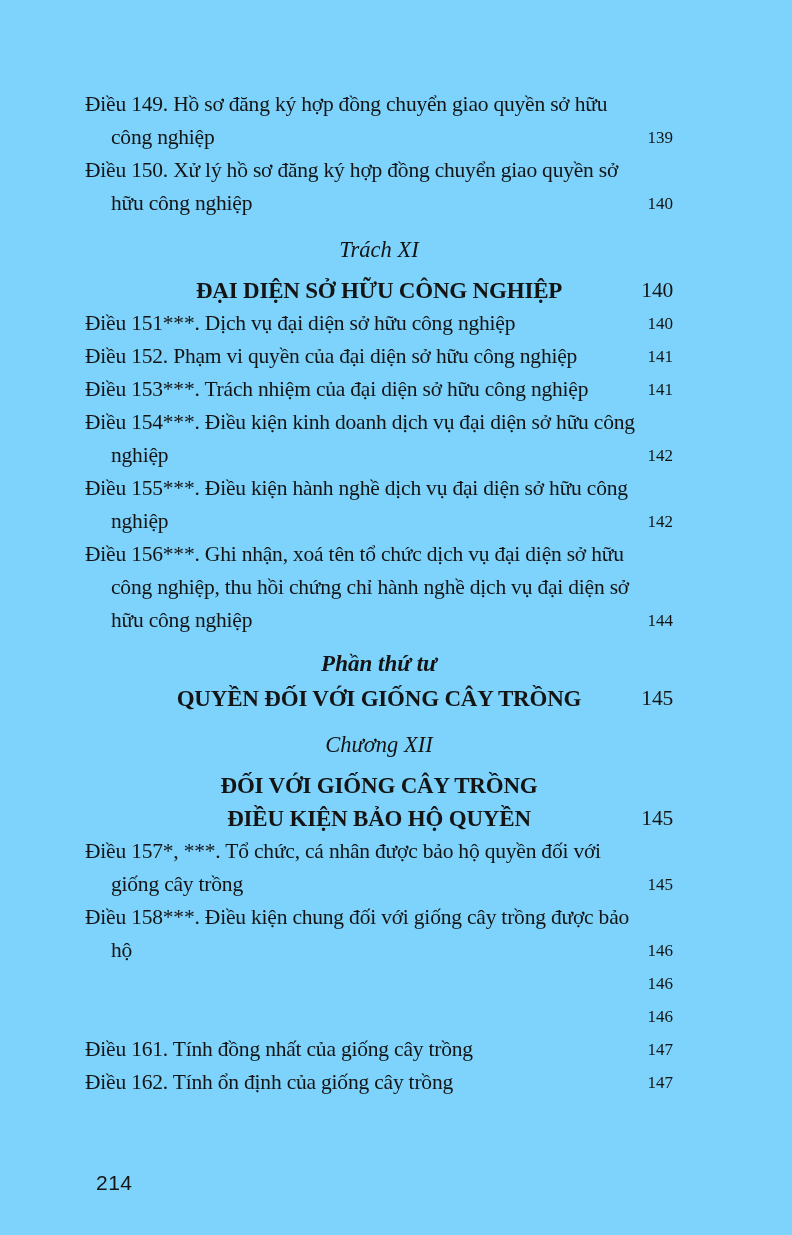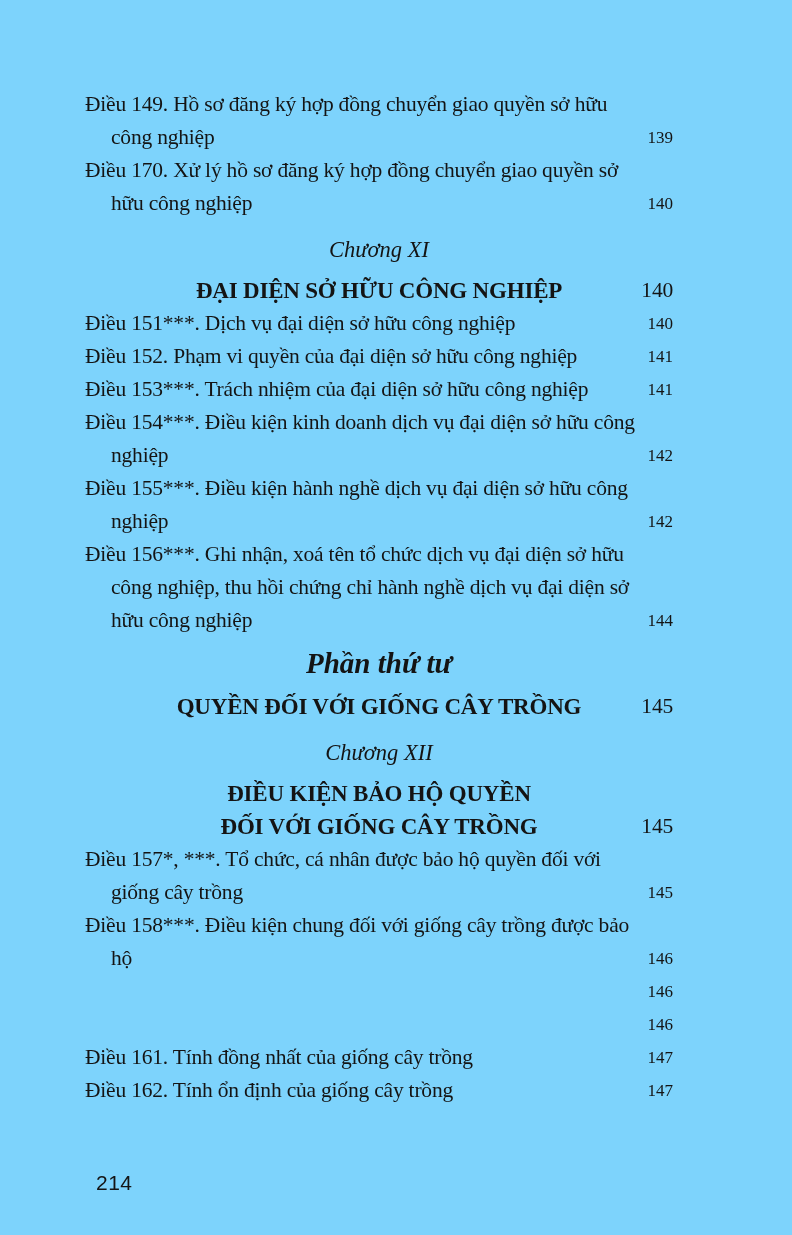--- a/index.html
+++ b/index.html
@@ -15,45 +15,45 @@
   }
   .entry.italic .txt{}
   .entry .pg{margin-left:auto;font-size:17px;line-height:33px;padding-left:8px;}
   .center-row{display:block;position:relative;text-align:center;line-height:33px;}
   .center-row .pg{
     position:absolute;right:0;bottom:0;font-weight:normal;font-style:normal;
     font-size:21.5px;line-height:33px;
   }
   .chapter-label{font-style:italic;font-size:22.5px;margin-top:13px;}
   .chapter-title{font-weight:bold;font-size:23px;margin-top:8px;letter-spacing:-0.2px;}
-  .part-label{font-style:italic;font-weight:bold;font-size:29px;margin-top:10px;text-align:center;}
-  .part-title{font-weight:bold;font-size:23px;margin-top:10px;letter-spacing:-0.2px;}
+  .part-label{font-style:italic;font-weight:bold;font-size:23px;margin-top:10px;text-align:center;}
+  .part-title{font-weight:bold;font-size:23px;margin-top:2px;letter-spacing:-0.2px;}
   .chapter-title .line{line-height:33px;}
   .folio{
     position:absolute;left:96px;top:1171px;font-size:21px;
     font-family:"Liberation Sans",sans-serif;letter-spacing:0.5px;
   }
 </style>
 </head>
 <body>
 
 <div class="page">
   <main class="toc">
 
     <div class="row entry">
       <span class="txt">Điều 149. Hồ sơ đăng ký hợp đồng chuyển giao quyền sở hữu công nghiệp</span>
       <span class="pg">139</span>
     </div>
 
     <div class="row entry">
-      <span class="txt">Điều 170. Xử lý hồ sơ đăng ký hợp đồng chuyển giao quyền sở hữu công nghiệp</span>
+      <span class="txt">Điều 150. Xử lý hồ sơ đăng ký hợp đồng chuyển giao quyền sở hữu công nghiệp</span>
       <span class="pg">140</span>
     </div>
 
-    <div class="center-row chapter-label">Chương XI</div>
+    <div class="center-row chapter-label">Trách XI</div>
 
     <div class="center-row chapter-title">
       <span class="line">ĐẠI DIỆN SỞ HỮU CÔNG NGHIỆP</span>
       <span class="pg">140</span>
     </div>
 
     <div class="row entry italic">
       <span class="txt">Điều 151***. Dịch vụ đại diện sở hữu công nghiệp</span>
       <span class="pg">140</span>
     </div>
@@ -86,22 +86,22 @@
     <div class="center-row part-label">Phần thứ tư</div>
 
     <div class="center-row part-title">
       <span class="line">QUYỀN ĐỐI VỚI GIỐNG CÂY TRỒNG</span>
       <span class="pg">145</span>
     </div>
 
     <div class="center-row chapter-label">Chương XII</div>
 
     <div class="center-row chapter-title">
+      <div class="line">ĐỐI VỚI GIỐNG CÂY TRỒNG</div>
       <div class="line">ĐIỀU KIỆN BẢO HỘ QUYỀN</div>
-      <div class="line">ĐỐI VỚI GIỐNG CÂY TRỒNG</div>
       <span class="pg">145</span>
     </div>
 
     <div class="row entry italic">
       <span class="txt">Điều 157*, ***. Tổ chức, cá nhân được bảo hộ quyền đối với giống cây trồng</span>
       <span class="pg">145</span>
     </div>
 
     <div class="row entry italic">
       <span class="txt">Điều 158***. Điều kiện chung đối với giống cây trồng được bảo hộ</span>

